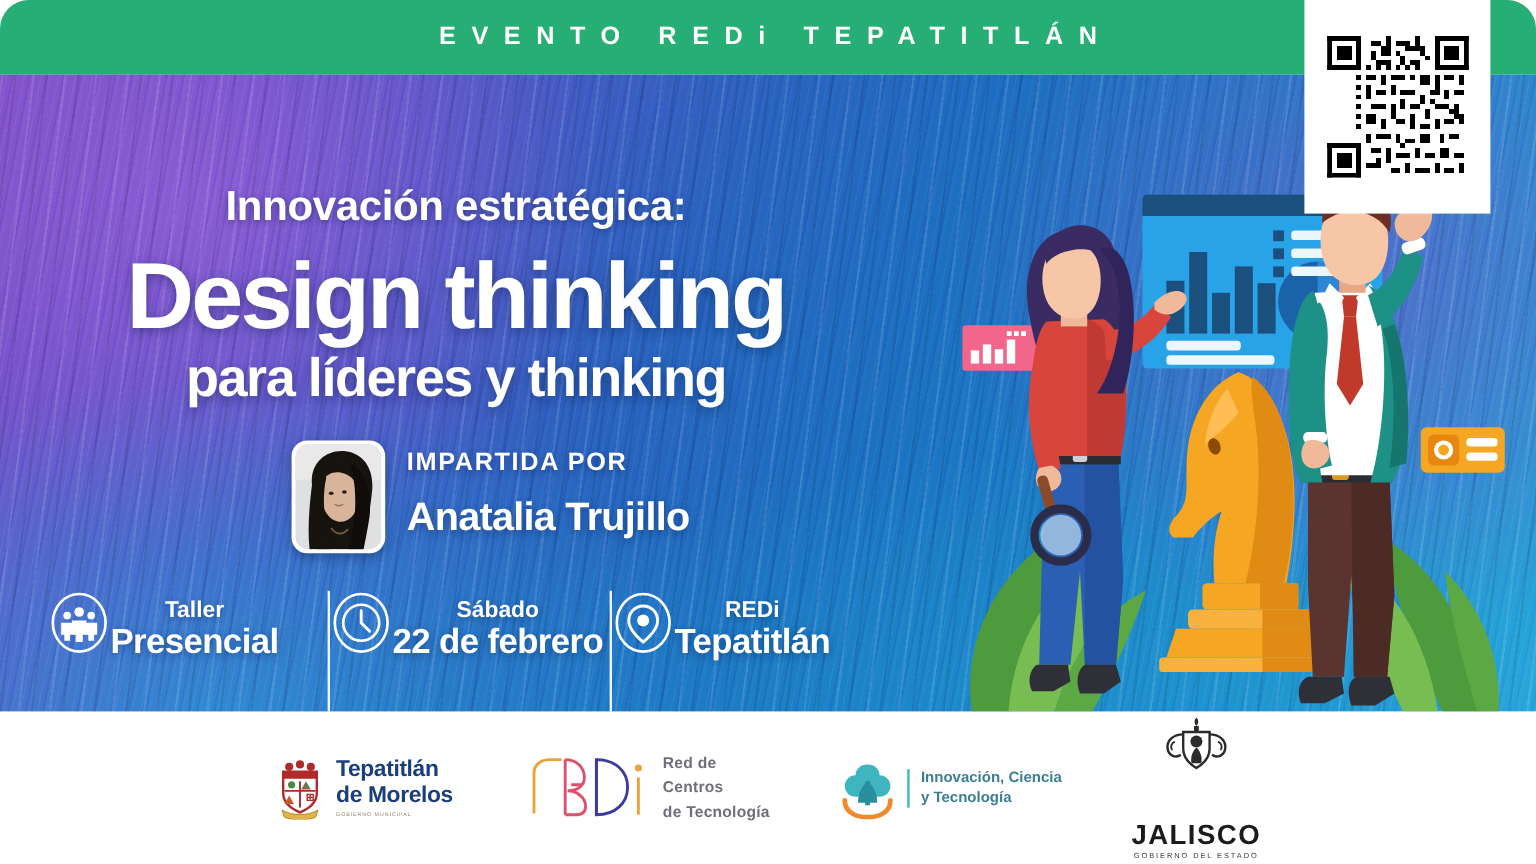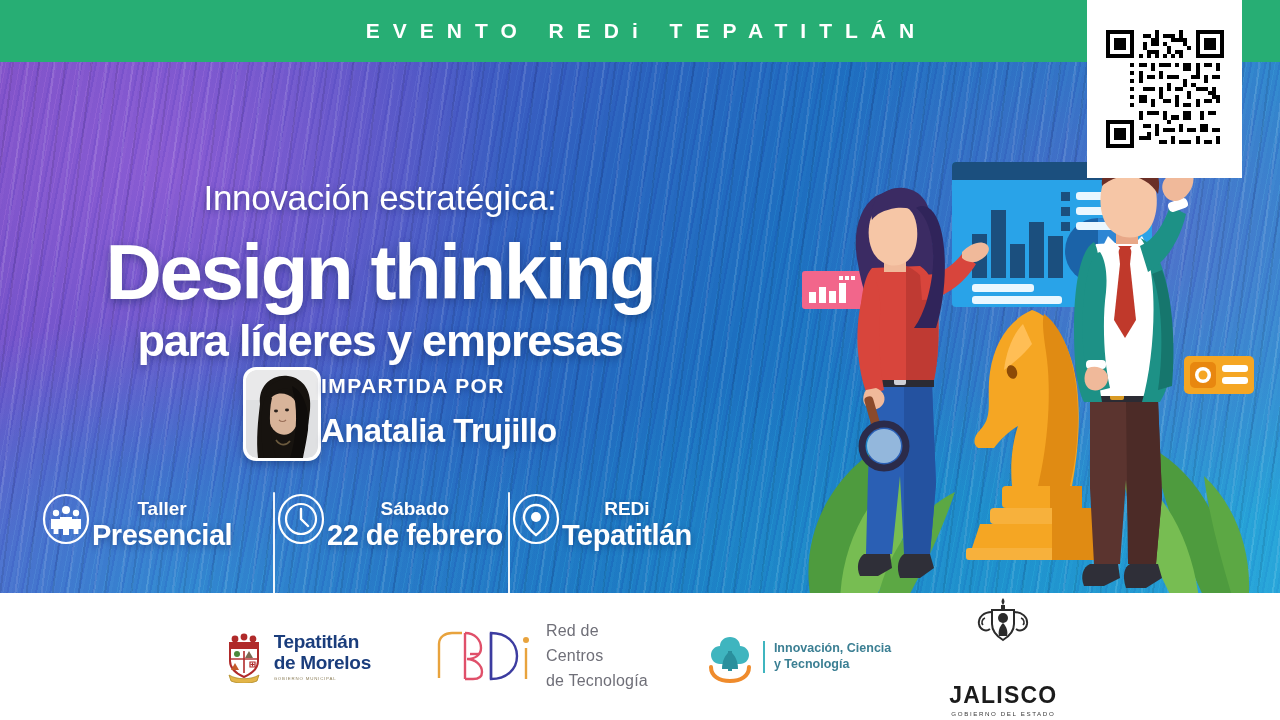--- a/index.html
+++ b/index.html
@@ -1,20 +1,20 @@
 <!DOCTYPE html>
 <html lang="es"><head>
 <meta charset="utf-8">
 <title>Evento REDi Tepatitlán — Design thinking</title>
 <style>
   html,body{margin:0;padding:0;background:#fff;}
   body{font-family:"Liberation Sans",sans-serif;-webkit-font-smoothing:antialiased;}
 
   #poster{
-    position:relative;width:1280px;height:720px;overflow:hidden;background:#fff;
+    position:relative;width:1280px;height:720px;overflow:hidden;background:#fff;border-radius:24px;
   }
 
   
   .topbar{
     position:absolute;left:0;top:0;width:1280px;height:62px;
     background:#27ae74;display:flex;align-items:center;justify-content:center;z-index:6;
   }
   .topbar-text{
     color:#ffffff;font-size:21px;font-weight:600;letter-spacing:13px;
     text-indent:13px;white-space:nowrap;
@@ -66,35 +66,34 @@
   
   .qr-card{
     position:absolute;right:38px;top:0;width:155px;height:178px;background:#ffffff;z-index:8;
     display:flex;align-items:center;justify-content:center;
   }
   .qr-img{width:118px;height:118px;display:block;}
 
   
   .headline{position:absolute;left:0;top:92px;width:760px;text-align:center;z-index:4;}
   .kicker{
-    color:#ffffff;font-size:35px;font-weight:400;letter-spacing:-0.3px;line-height:1.05;
+    color:#ffffff;font-size:35px;font-weight:700;letter-spacing:-0.3px;line-height:1.05;
     text-shadow:0 2px 6px rgba(10,30,80,0.45);
-    margin-top:26px;
   }
   .maintitle{
     color:#ffffff;font-size:78px;font-weight:800;letter-spacing:-2.4px;line-height:1.0;
     margin-top:16px;text-shadow:0 3px 10px rgba(10,30,80,0.45);
   }
   .subtitle{
     color:#ffffff;font-size:45px;font-weight:800;letter-spacing:-1.2px;line-height:1.05;
     margin-top:6px;text-shadow:0 3px 9px rgba(10,30,80,0.45);
   }
 
   
-  .speaker{position:absolute;left:243px;top:305px;display:flex;align-items:center;z-index:4;}
+  .speaker{position:absolute;left:243px;top:305px;display:flex;align-items:center;gap:18px;z-index:4;}
   .portrait-frame{
     width:72px;height:88px;border-radius:13px;background:#ffffff;padding:3px;
     box-shadow:0 3px 10px rgba(5,25,70,0.38);
   }
   .portrait{width:100%;height:100%;border-radius:11px;display:block;overflow:hidden;}
   .speaker-text{padding-bottom:4px;}
   .speaker-label{
     color:#ffffff;font-size:21px;font-weight:700;letter-spacing:1.4px;line-height:1.1;
     text-shadow:0 2px 6px rgba(10,30,80,0.4);
   }
@@ -141,21 +140,21 @@
     font-size:4.4px;color:#8d7f5a;letter-spacing:0.8px;margin-top:2px;
     filter:blur(0.35px);white-space:nowrap;
   }
   .logo-txt-teal{color:#3b7f93;font-weight:600;font-size:12.5px;line-height:1.25;}
   .jalisco-word{
     color:#1b1b1b;font-weight:800;font-size:23px;letter-spacing:1.2px;line-height:1;text-align:center;margin-top:40px;
   }
   .jalisco-sub{
     color:#3a3a3a;font-size:6.2px;letter-spacing:1.6px;text-align:center;margin-top:3px;
   }
-  .redi-sub{color:#6f6f78;font-size:16px;line-height:1.55;letter-spacing:0.2px;}
+  .redi-sub{color:#6f6f78;font-size:13px;line-height:1.55;letter-spacing:0.2px;font-weight:bold;}
 </style>
 </head>
 <body>
 
 <div id="poster">
 
   <div class="topbar">
     <div class="topbar-text">EVENTO REDi TEPATITLÁN</div>
   </div>
 
@@ -323,21 +322,21 @@
 
         <rect x="336" y="96" width="22" height="24" fill="#e8a888"></rect>
         <path d="M330 48 C 318 60 318 86 326 100 C 334 114 354 118 366 108 C 378 98 380 70 372 56 C 364 42 342 38 330 48 Z" fill="#f6c6a6"></path>
         <path d="M322 62 C 320 42 340 30 358 34 C 376 38 382 54 378 70 C 370 56 352 48 336 54 C 328 57 324 60 322 62 Z" fill="#6b2f26"></path>
       </g>
     </svg>
 
     <div class="headline">
       <div class="kicker">Innovación estratégica:</div>
       <div class="maintitle">Design thinking</div>
-      <div class="subtitle">para líderes y empresas</div>
+      <div class="subtitle">para líderes y thinking</div>
     </div>
 
     <div class="speaker">
       <div class="portrait-frame">
         <svg class="portrait" viewBox="0 0 72 88">
           <defs>
             <clipPath id="pclip">
                 <rect x="0" y="0" width="72" height="88" rx="11"></rect>
               </clipPath>
           </defs>

